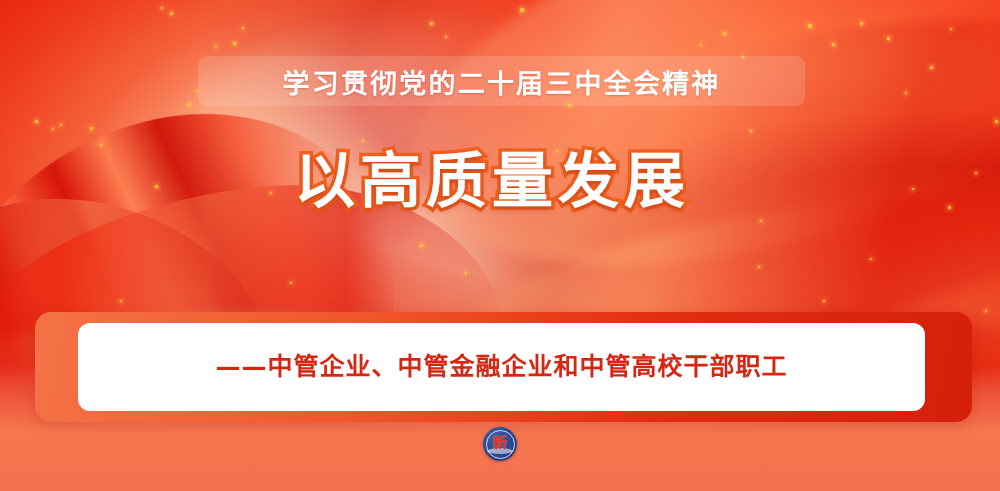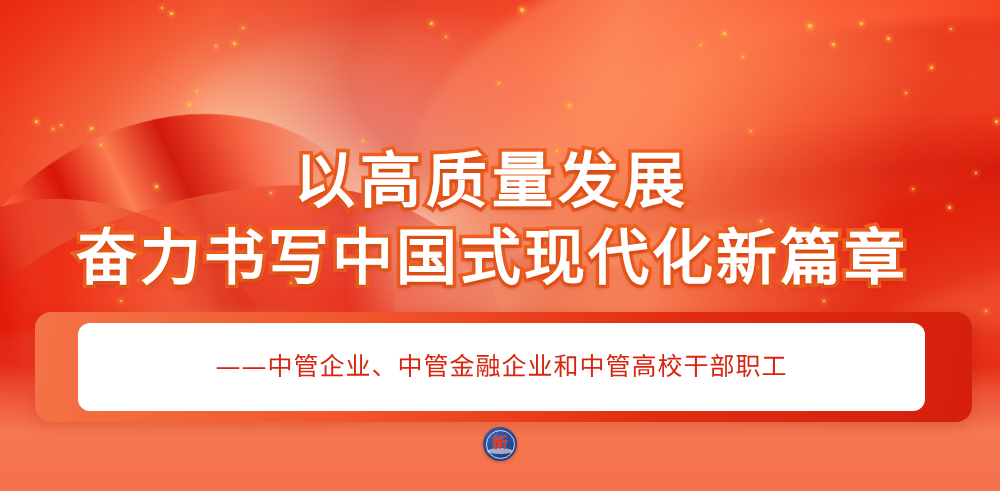--- a/index.html
+++ b/index.html
@@ -191,21 +191,21 @@
     background: #FFFFFF;
     display: flex;
     flex-direction: column;
     align-items: center;
     justify-content: center;
     gap: 4px;
   }
   .sub-line {
     color: #D62612;
     font-size: 25px;
-    font-weight: normal;
+    font-weight: bold;
     letter-spacing: 1px;
     white-space: nowrap;
     line-height: 1.15;
   }
 
   
   .footer {
     position: absolute;
     left: 0; right: 0; bottom: 30px;
     display: flex;
@@ -316,24 +316,26 @@
       <div class="sp" style="left: 870px; top: 258px; width: 2px; height: 2px;"></div>
       <div class="sp" style="left: 760px; top: 220px; width: 2px; height: 2px;"></div>
       <div class="sp" style="left: 420px; top: 244px; width: 3px; height: 3px;"></div>
       <div class="sp" style="left: 465px; top: 272px; width: 2px; height: 2px;"></div>
       <div class="sp" style="left: 290px; top: 282px; width: 2px; height: 2px;"></div>
       <div class="sp" style="left: 120px; top: 300px; width: 2px; height: 2px;"></div>
       <div class="sp" style="left: 995px; top: 120px; width: 3px; height: 3px;"></div>
       <div class="sp" style="left: 985px; top: 310px; width: 2px; height: 2px;"></div>
     </div>
 
+  <div class="top-banner">
+    <span class="top-banner-text">学习贯彻党的二十届三中全会精神</span>
+  </div>
 
   <div class="title-block">
     <span class="title-line title-line-1">以高质量发展</span>
-    <span class="title-line title-line-2">奋力书写中国式现代化新篇章</span>
   </div>
 
   <div class="sub-panel"></div>
   <div class="sub-box">
     <span class="sub-line">——中管企业、中管金融企业和中管高校干部职工</span>
   </div>
 
   <div class="footer">
     <div class="logo">
       <div class="logo-ring"></div>

